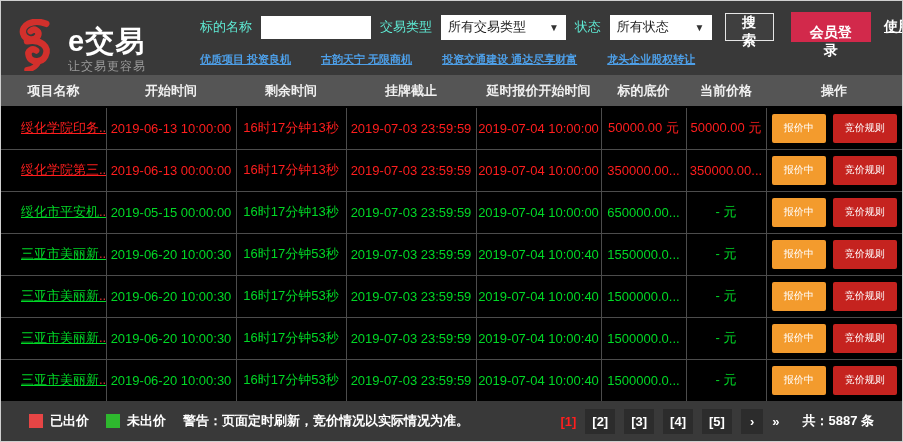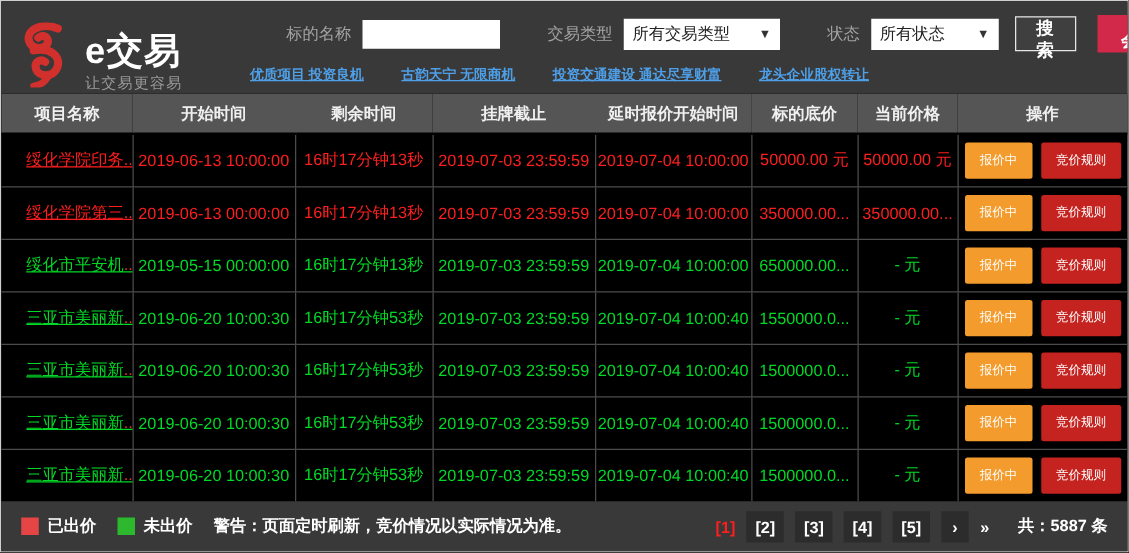--- a/index.html
+++ b/index.html
@@ -7,21 +7,21 @@
   body { font-family:"Liberation Sans","DejaVu Sans",sans-serif; width:903px; }
   .page { width:903px; height:442px; background:#000; border:1px solid #cfcfcf; display:flex; flex-direction:column; overflow:hidden; }
 
   
   .top-header { background:#393939; height:74px; display:flex; align-items:stretch; padding:0 10px 0 14px; flex-shrink:0; }
   .logo { display:flex; align-items:flex-end; gap:7px; width:175px; flex-shrink:0; }
   .logo-text .title { color:#fff; font-size:29px; font-weight:bold; line-height:1.05; letter-spacing:1px; }
   .logo-text .slogan { color:#9a9a9a; font-size:12px; letter-spacing:1px; margin-top:2px; }
   .header-right { flex:1; display:flex; flex-direction:column; justify-content:space-between; padding:11px 0 8px 10px; }
   .search-row { display:flex; align-items:center; gap:9px; }
-  .field-label { color:#a3a3a3; font-size:13px; white-space:nowrap;margin-left:29px; }
+  .field-label { color:#5eead4; font-size:13px; white-space:nowrap; }
   .text-input { width:110px; height:23px; border:none; background:#fff; font-size:13px; padding:0 5px; }
   .fake-select { background:#fff; height:25px; display:flex; align-items:center; justify-content:space-between; padding:0 7px; font-size:13px; color:#222; cursor:pointer; }
   .sel-type { width:148px; }
   .sel-status { width:120px; }
   .sel-arrow { font-size:10px; color:#333; margin-left:6px; }
   .search-btn { background:#3f3f3f; border:1px solid #e6e6e6; color:#ffffff; font-size:14px; font-weight:bold; height:28px; padding:0 12px; cursor:pointer; margin-left:4px; }
   .login-btn { background:#d2294b; border:none; color:#fff; font-size:14px; font-weight:bold; height:30px; padding:12px 17px; cursor:pointer; margin-left:8px; }
   .help-link { color:#fff; font-size:14px; font-weight:bold; text-decoration:underline; white-space:nowrap; margin-left:4px; cursor:pointer; }
   .promo-row { display:flex; gap:30px; }
   .promo-link { color:#4d9fe8; font-size:11px; font-weight:bold; text-decoration:underline; white-space:nowrap; cursor:pointer; }
@@ -38,21 +38,21 @@
   .row-bid td { color:#ff1e1e; }
   .row-unbid td { color:#00d926; }
   .name-link { color:inherit; text-decoration:underline; cursor:pointer; }
   .ellipsis { color:#e03131; }
   .cell-actions { text-align:center; }
   .btn-quote, .btn-rules { border:none; color:#fff; font-size:10px; height:29px; padding:0 12px; cursor:pointer; border-radius:2px; }
   .btn-quote { background:#f39b2d; margin-right:7px; }
   .btn-rules { background:#c5231f; }
 
   
-  .footer { background:#393939; height:40px; display:flex; align-items:center; padding:0 16px; flex-shrink:0; color:#fff; font-size:13px; font-weight:bold; gap:7px; }
+  .footer { background:#393939; height:40px; display:flex; align-items:center; padding:0 28px; flex-shrink:0; color:#fff; font-size:13px; font-weight:bold; gap:7px; }
   .swatch { width:14px; height:14px; display:inline-block; flex-shrink:0; }
   .swatch-bid { background:#e64545; }
   .swatch-unbid { background:#2eb82e; }
   .legend-label { margin-right:10px; white-space:nowrap; }
   .warning { white-space:nowrap; }
   .pagination { margin-left:auto; display:flex; align-items:center; gap:9px; }
   .page-current { color:#ff1e1e; cursor:pointer; }
   .page-box { background:#2c2c2c; padding:5px 7px; color:#fff; cursor:pointer; }
   .page-arrow-box { background:#2c2c2c; padding:5px 9px; color:#fff; cursor:pointer; }
   .page-arrow-plain { color:#fff; cursor:pointer; }

